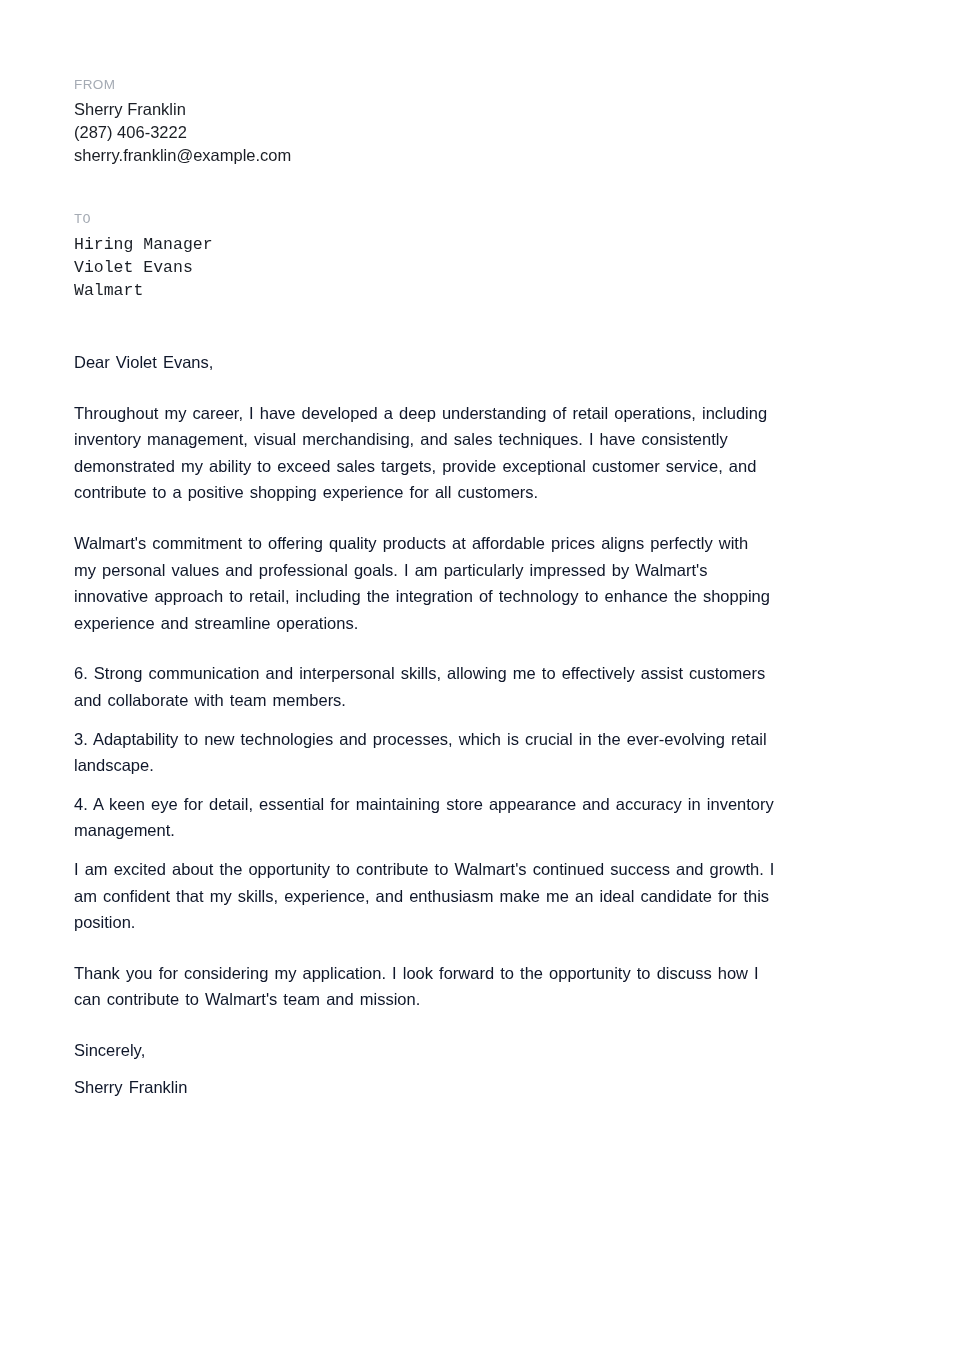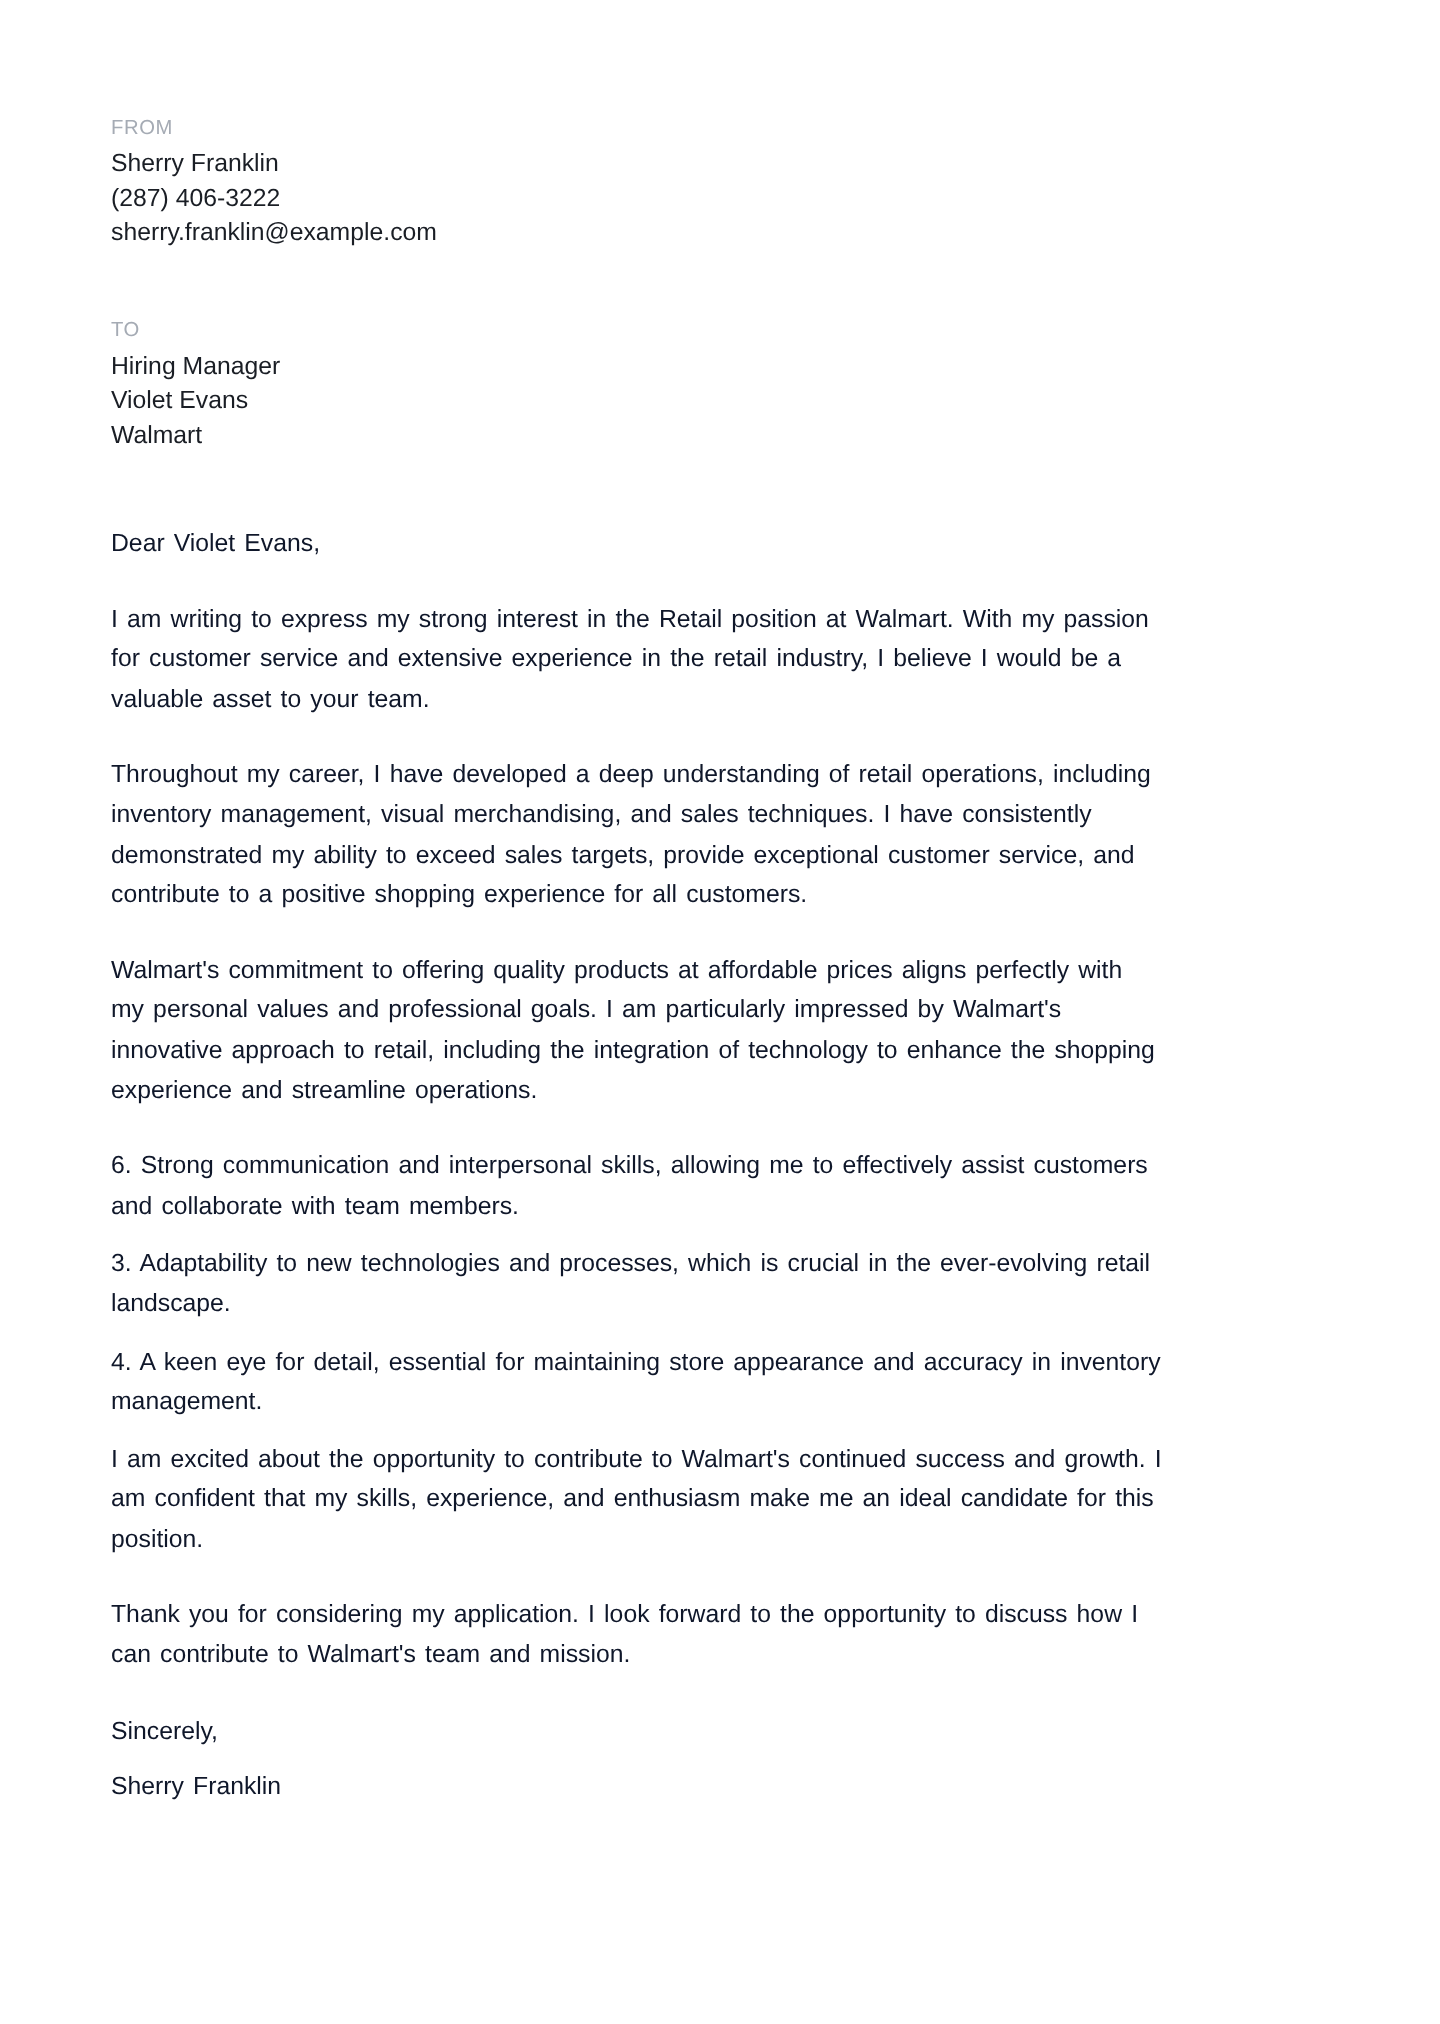--- a/index.html
+++ b/index.html
@@ -26,21 +26,21 @@
     color: #a5abb4;
     margin: 0 0 4px 0;
   }
   .contact-line {
     font-size: 16.5px;
     line-height: 23px;
     color: #1a1e25;
     margin: 0;
   }
   .from-block { margin: 0 0 44px 0; }
-  .to-block   { margin: 0 0 47px 0; }
+  .to-block   { margin: 0 0 47px 0; font-family: Liberation Mono, monospace; }
   .letter-body p {
     font-size: 16.5px;
     line-height: 26.6px;
     color: #0f172a;
     margin: 0 0 24px 0;
     max-width: 830px;
     word-spacing: 1.5px;
   }
   .strengths-list { margin: 0 0 12px 0; }
   .strengths-list p { margin-bottom: 12px; }
@@ -62,21 +62,20 @@
   <section class="to-block">
     <p class="address-label">TO</p>
     <p class="contact-line">Hiring Manager</p>
     <p class="contact-line">Violet Evans</p>
     <p class="contact-line">Walmart</p>
   </section>
 
   <section class="letter-body">
     <p>Dear Violet Evans,</p>
 
-    <p>I am writing to express my strong interest in the Retail position at Walmart. With my passion for customer service and extensive experience in the retail industry, I believe I would be a valuable asset to your team.</p>
     <p>Throughout my career, I have developed a deep understanding of retail operations, including inventory management, visual merchandising, and sales techniques. I have consistently demonstrated my ability to exceed sales targets, provide exceptional customer service, and contribute to a positive shopping experience for all customers.</p>
     <p>Walmart's commitment to offering quality products at affordable prices aligns perfectly with my personal values and professional goals. I am particularly impressed by Walmart's innovative approach to retail, including the integration of technology to enhance the shopping experience and streamline operations.</p>
 
 
     <div class="strengths-list">
       <p>6. Strong communication and interpersonal skills, allowing me to effectively assist customers and collaborate with team members.</p>
       <p>3. Adaptability to new technologies and processes, which is crucial in the ever-evolving retail landscape.</p>
       <p>4. A keen eye for detail, essential for maintaining store appearance and accuracy in inventory management.</p>
     </div>
 

